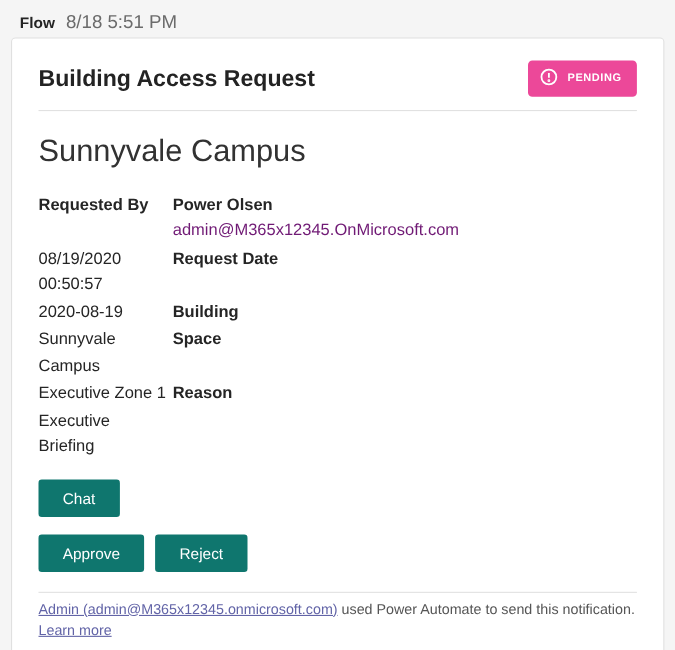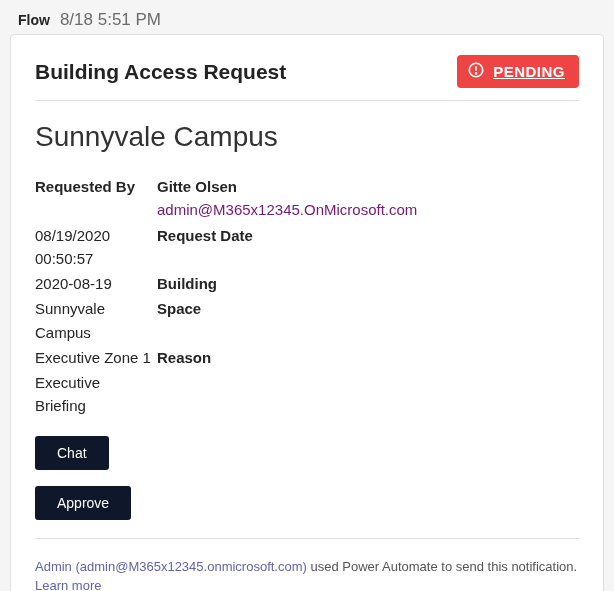--- a/index.html
+++ b/index.html
@@ -44,31 +44,30 @@
       border-bottom: 1px solid #e1e1e1;
       padding-bottom: 12px;
       margin-bottom: 20px;
     }
     .card-title {
       font-weight: 700;
       font-size: 21px;
       color: #232323;
     }
     .status-badge {
-      background: #ef4444;
+      background: #ec4899;
       color: #fff;
       border-radius: 4px;
       padding: 6px 14px 6px 10px;
       display: flex;
       align-items: center;
       gap: 8px;
-      font-size: 15px;
+      font-size: 10px;
       font-weight: 600;
       letter-spacing: 0.5px;
-      text-decoration: underline;
     }
     .status-badge svg {
       width: 18px;
       height: 18px;
     }
     .campus-title {
       font-size: 28px;
       font-weight: 400;
       color: #323232;
       margin-bottom: 22px;
@@ -90,48 +89,49 @@
       color: #252525;
     }
     .requester-name {
       font-weight: 700;
     }
     .requester-email {
       color: #701a75;
       font-weight: 400;
     }
     .btn {
-      background: #0f172a;
+      background: #0f766e;
       color: #fff;
       border: none;
       border-radius: 3px;
       padding: 9px 22px;
       font-size: 14px;
       font-family: inherit;
       cursor: pointer;
       font-weight: 400;
     }
     .chat-row {
       margin-bottom: 16px;
     }
     .actions-row {
       display: flex;
       gap: 10px;
-      margin-bottom: 18px;
+      margin-bottom: 5px;
       padding-bottom: 18px;
       border-bottom: 1px solid #e1e1e1;
     }
     .footer-text {
       font-size: 13px;
       color: #555;
       line-height: 1.5;
     }
     .footer-text .link {
       color: #6264a7;
       cursor: pointer;
+      text-decoration: underline;
     }
   </style>
 </head>
 <body>
 
 <div class="message-header">
   <span class="sender">Flow</span>
   <span class="timestamp">8/18 5:51 PM</span>
 </div>
 
@@ -149,21 +149,21 @@
       </span>
       <span>PENDING</span>
     </div>
   </div>
 
   <div class="campus-title">Sunnyvale Campus</div>
 
   <div class="details">
     <div class="detail-label">Requested By</div>
     <div class="detail-value">
-      <span class="requester-name">Gitte Olsen</span><br>
+      <span class="requester-name">Power Olsen</span><br>
       <span class="requester-email">admin@M365x12345.OnMicrosoft.com</span>
     </div>
 
     <div class="detail-value">08/19/2020 00:50:57</div>
 
     <div class="detail-label">Request Date</div>
     <div class="detail-value">2020-08-19</div>
 
     <div class="detail-label">Building</div>
     <div class="detail-value">Sunnyvale Campus</div>
@@ -174,19 +174,20 @@
     <div class="detail-label">Reason</div>
     <div class="detail-value">Executive Briefing</div>
   </div>
 
   <div class="chat-row">
     <button class="btn">Chat</button>
   </div>
 
   <div class="actions-row">
     <button class="btn">Approve</button>
+    <button class="btn">Reject</button>
   </div>
 
   <div class="footer-text">
     <span class="link">Admin (admin@M365x12345.onmicrosoft.com)</span><span> used Power Automate to send this notification. </span><span class="link">Learn more</span>
   </div>
 
 </div>
 
 </body></html>

